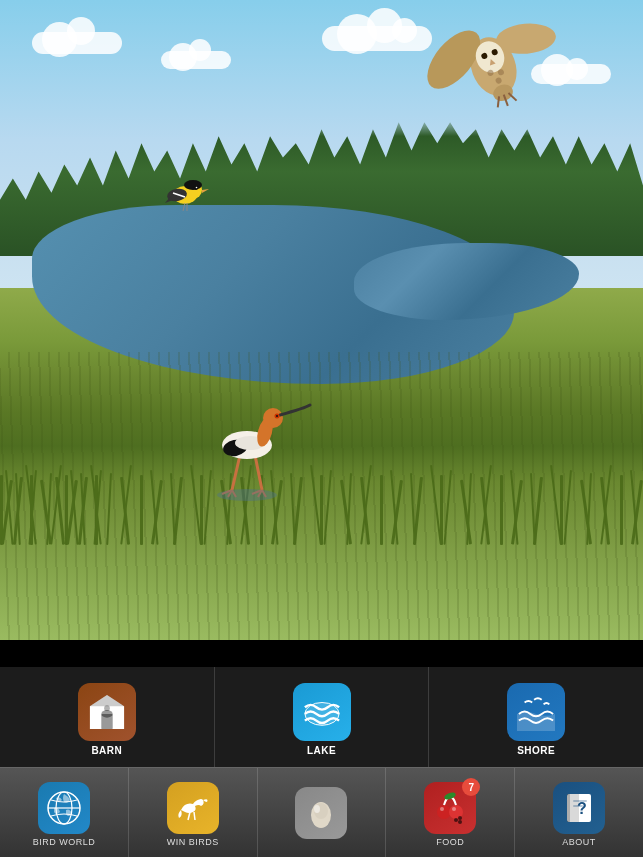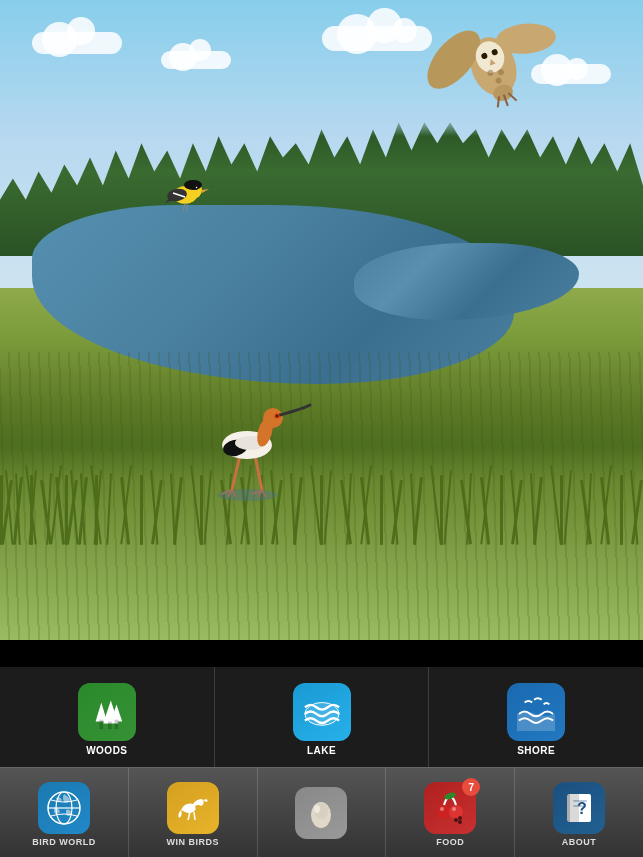--- a/index.html
+++ b/index.html
@@ -189,21 +189,21 @@
       display: flex;
       align-items: center;
       justify-content: center;
       font-size: 26px;
       position: relative;
     }
 
     .nav-label {
       color: #ddd;
       font-size: 9px;
-      font-weight: bold;
+      font-weight: normal;
       letter-spacing: 0.5px;
       text-transform: uppercase;
     }
 
     .badge {
       position: absolute;
       top: -4px;
       right: -4px;
       background: #e74c3c;
       color: #fff;
@@ -433,36 +433,38 @@
 
       <circle cx="67" cy="26" r="2.5" fill="#cc3300"></circle>
       <circle cx="67" cy="26" r="1" fill="#111"></circle>
 
       <ellipse cx="37" cy="105" rx="30" ry="6" fill="#4a7090" opacity="0.4"></ellipse>
     </g>
   </svg>
 </div>
 
 <div id="habitat-bar">
-
-
   <div class="habitat-item">
-    <div class="habitat-icon-box woods-color">
+    <div class="habitat-icon-box barn-color">
       <svg class="icon-svg" viewBox="0 0 40 40" fill="white">
 
-        <polygon points="8,30 14,10 20,30"></polygon>
-        <polygon points="16,32 24,8 32,32"></polygon>
-        <polygon points="24,30 30,12 36,30"></polygon>
-        <rect x="12" y="28" width="4" height="10" fill="rgba(0,0,0,0.2)"></rect>
-        <rect x="21" y="30" width="4" height="8" fill="rgba(0,0,0,0.2)"></rect>
-        <rect x="28" y="28" width="4" height="10" fill="rgba(0,0,0,0.2)"></rect>
-      </svg>
-    </div>
-    <span class="habitat-label">WOODS</span>
-  </div>
+        <polygon points="20,2 38,14 38,38 2,38 2,14"></polygon>
+        <polygon points="20,2 38,14 2,14" fill="rgba(0,0,0,0.2)"></polygon>
+
+        <rect x="14" y="22" width="12" height="16" fill="rgba(0,0,0,0.4)" rx="1"></rect>
+
+        <ellipse cx="20" cy="22" rx="6" ry="4" fill="rgba(0,0,0,0.4)"></ellipse>
+
+        <circle cx="20" cy="16" r="3" fill="rgba(0,0,0,0.3)"></circle>
+      </svg>
+    </div>
+    <span class="habitat-label">BARN</span>
+  </div>
+
+
 
   <div class="habitat-item">
     <div class="habitat-icon-box lake-color">
       <svg class="icon-svg" viewBox="0 0 40 40" fill="white">
 
         <path d="M2,15 Q8,10 14,15 Q20,20 26,15 Q32,10 38,15" stroke="white" stroke-width="2.5" fill="none"></path>
         <path d="M2,22 Q8,17 14,22 Q20,27 26,22 Q32,17 38,22" stroke="white" stroke-width="2.5" fill="none"></path>
         <path d="M2,29 Q8,24 14,29 Q20,34 26,29 Q32,24 38,29" stroke="white" stroke-width="2.5" fill="none"></path>
 
         <ellipse cx="20" cy="22" rx="18" ry="12" fill="rgba(255,255,255,0.15)" stroke="white" stroke-width="1"></ellipse>

